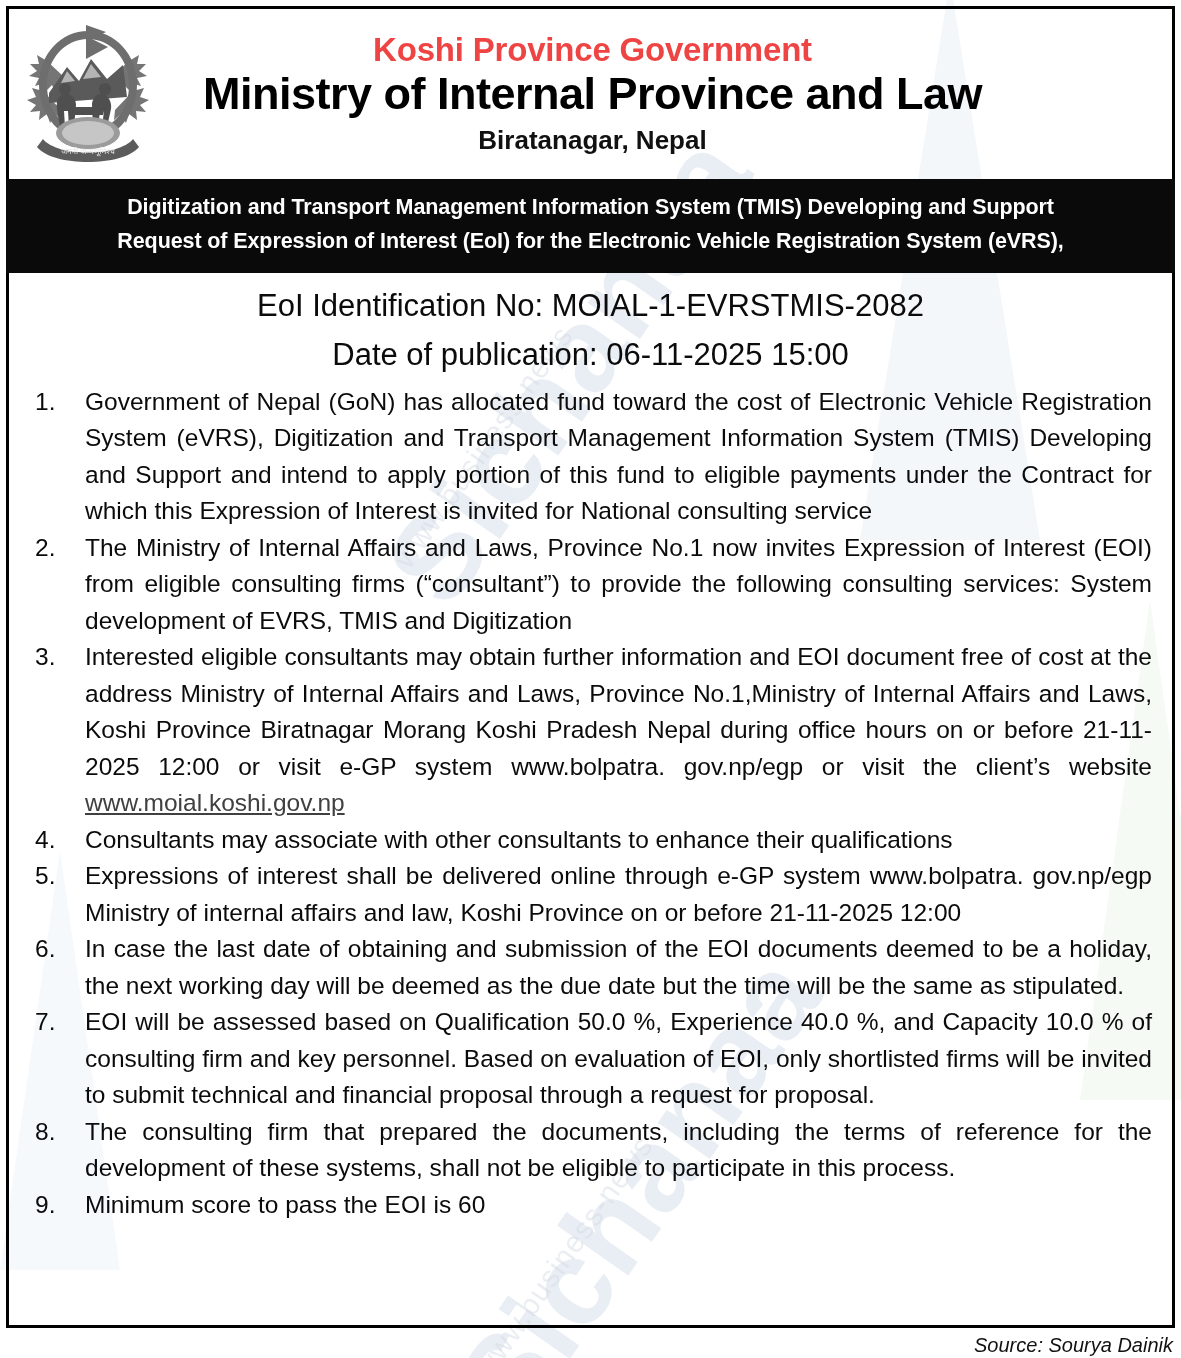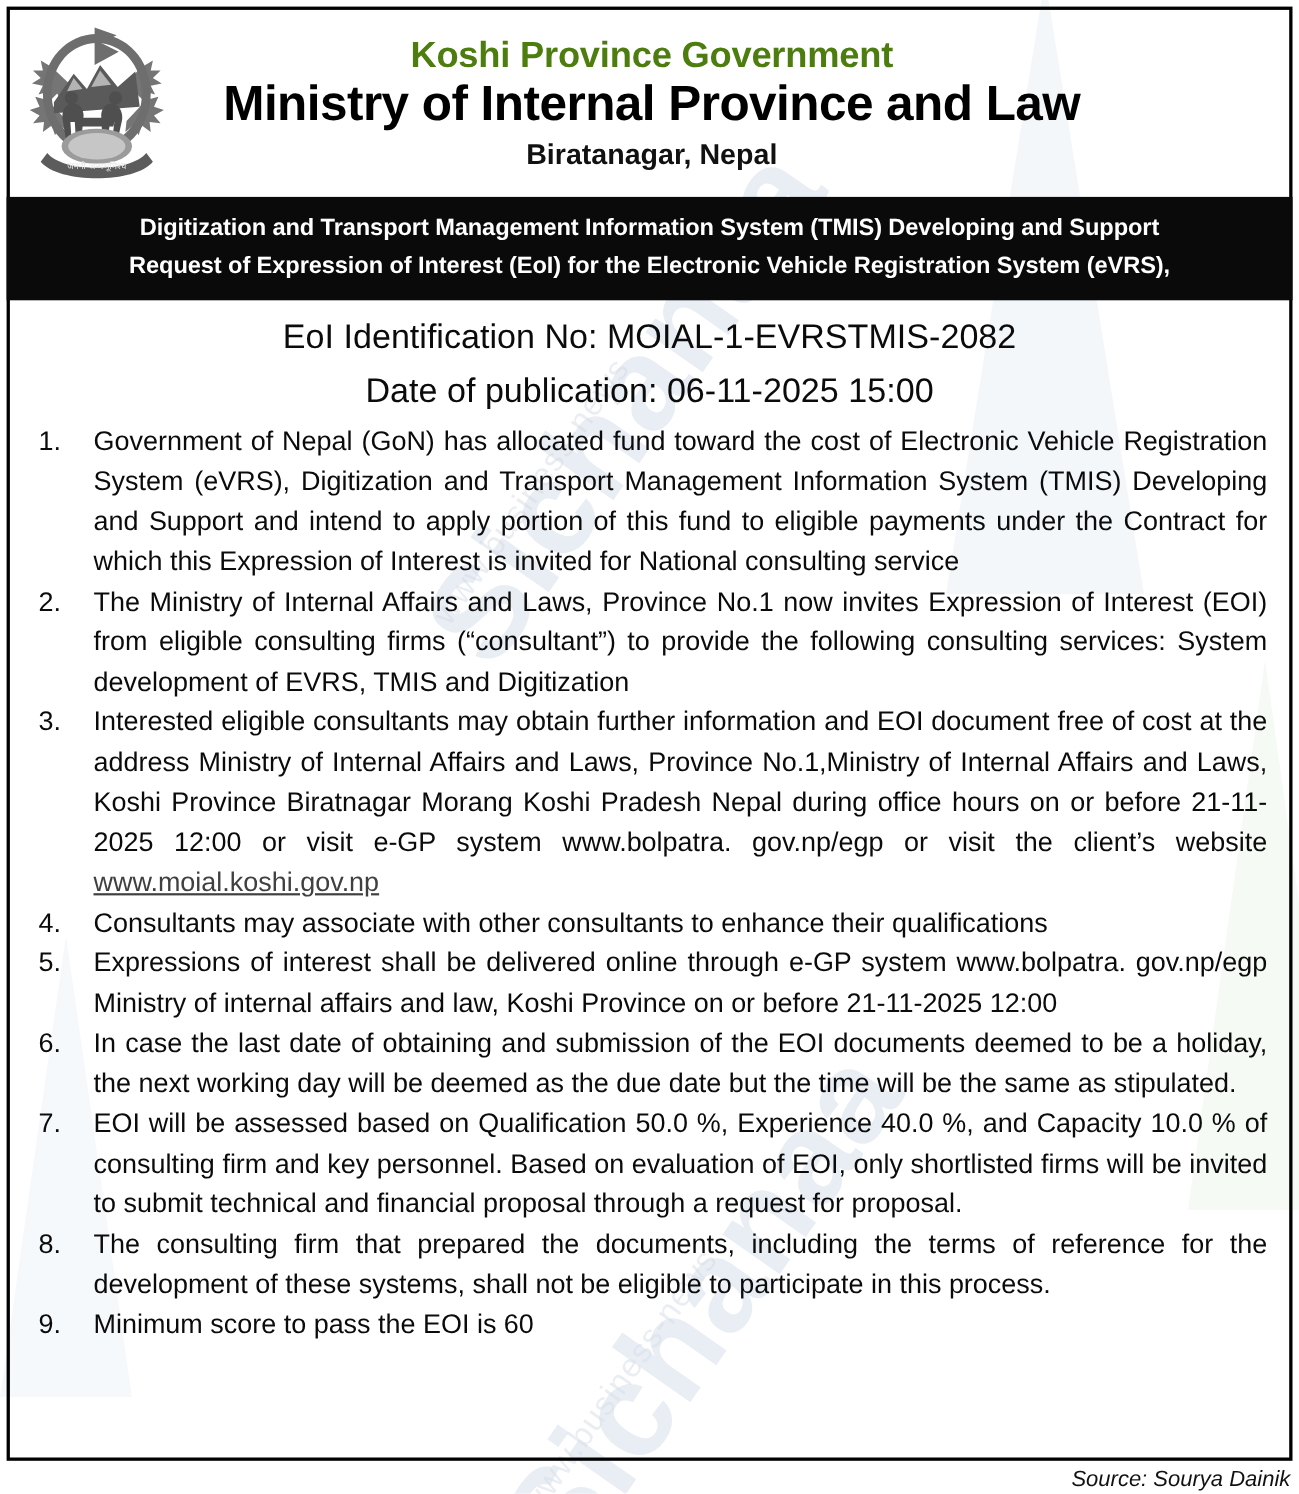--- a/index.html
+++ b/index.html
@@ -123,21 +123,21 @@
 
   .masthead-text {
     flex: 1;
     text-align: center;
     padding-right: 140px;
     line-height: 1.05;
   }
   .org-line {
     font-size: 33px;
     font-weight: bold;
-    color: #4d7c0f;
+    color: #ef4444;
     letter-spacing: -0.2px;
   }
   .ministry-line {
     font-size: 45px;
     font-weight: bold;
     color: #000000;
     letter-spacing: -0.5px;
     margin-top: 2px;
   }
   .city-line {

